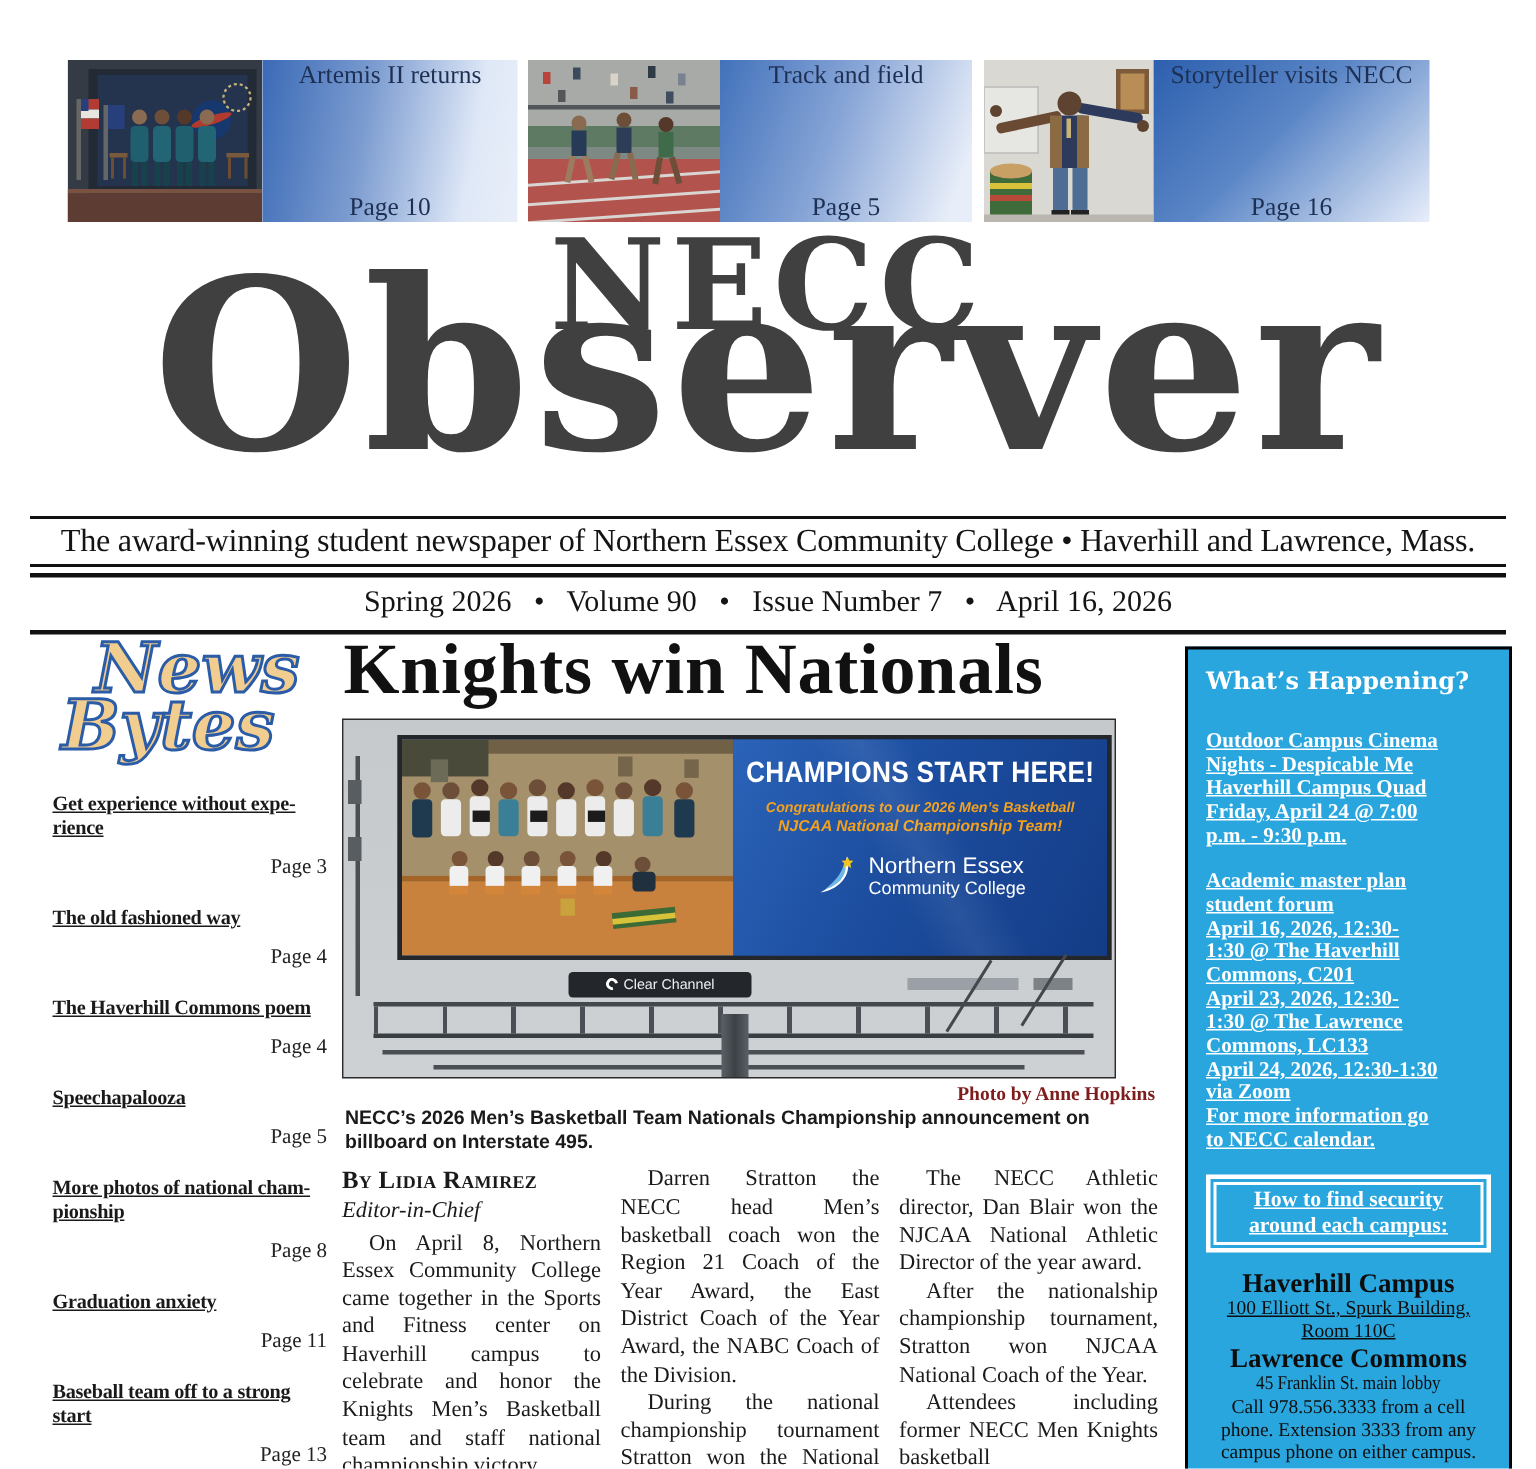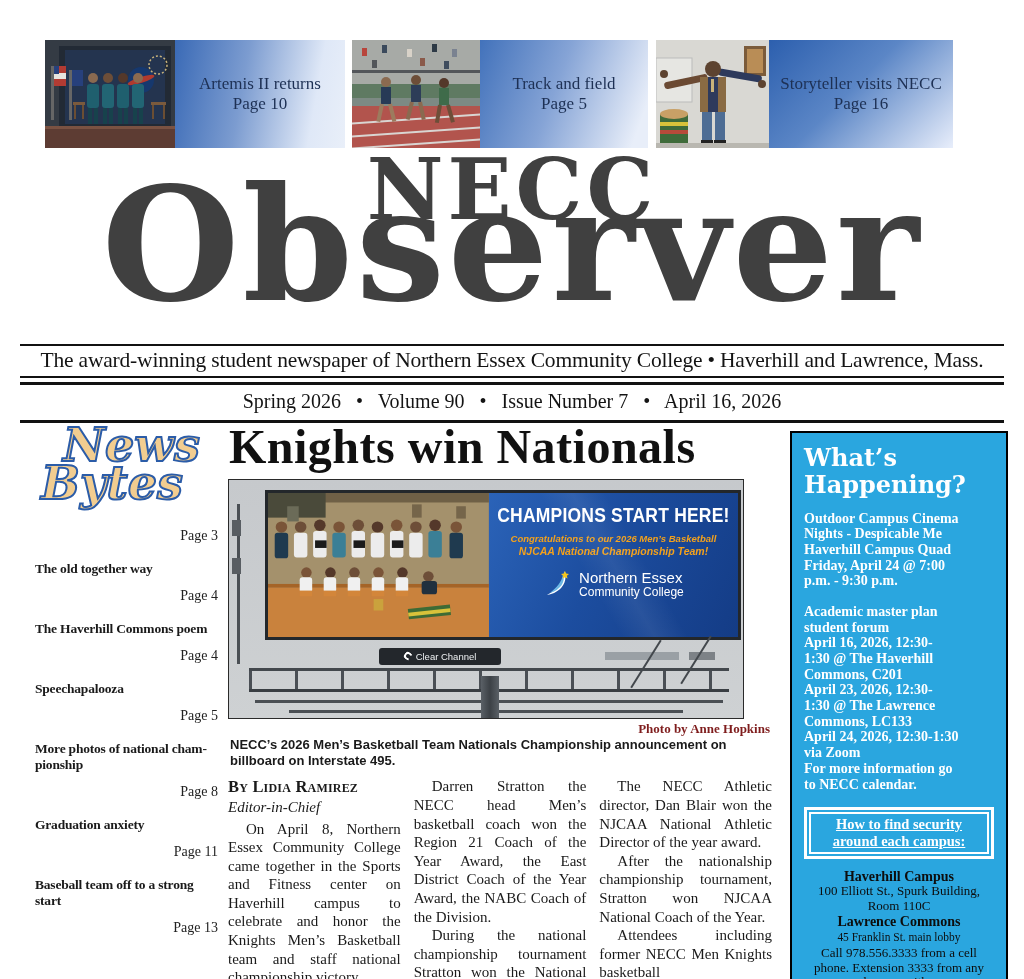--- a/index.html
+++ b/index.html
@@ -4,21 +4,21 @@
 <style>
   * { margin:0; padding:0; box-sizing:border-box; }
   body { background:#fff; font-family:"Liberation Serif", serif; }
   .page { position:relative; width:1024px; height:979px; background:#fff; overflow:hidden; }
 
   
   .banner { display:flex; margin:40px 0 0 45px; height:108px; }
   .bphoto { height:108px; overflow:hidden; }
   .bphoto svg { display:block; width:100%; height:100%; }
   .p1 { width:130px; } .p2 { width:128px; margin-left:7px; } .p3 { width:113px; margin-left:8px; }
-  .bbox { display:flex; flex-direction:column; justify-content:center; align-items:center;
+  .bbox { display:flex; flex-direction:column; justify-content:space-between; align-items:center;
           color:#1d3054; font-size:17px; text-align:center; }
   .g1 { width:170px; background:linear-gradient(100deg,#3a6ab6 0%,#7c9cd0 40%,#dfe8f7 80%,#e9eff9 100%); }
   .g2 { width:168px; background:linear-gradient(110deg,#4272bb 0%,#86a4d6 45%,#e8eef9 92%); }
   .g3 { width:184px; background:linear-gradient(135deg,#2c5fae 0%,#5b86c6 45%,#e8eefb 100%); }
 
   
   .masthead { position:relative; height:192px; margin:4px 35px 0; color:#404040;text-decoration:underline; }
   .mh-top { position:absolute; top:0; left:0; right:0; text-align:center;
             font-family:"DejaVu Serif", serif; font-weight:bold; font-size:84px; line-height:.9;
             letter-spacing:4px; z-index:2; }
@@ -36,21 +36,21 @@
 
   
   .newsbytes { position:absolute; left:35px; top:4px; width:185px; }
   .nb-logo { font-family:"DejaVu Serif", serif; font-style:italic; font-weight:bold;
              color:#f2cd90; -webkit-text-stroke:2px #2b5ca8; line-height:.82; margin-bottom:26px; }
   .nb-l1 { font-size:46px; padding-left:28px; }
   .nb-l2 { font-size:46px; padding-left:6px; }
   .nb-item { margin-bottom:9px; }
   .nb-title { font-weight:bold; font-size:13.5px; line-height:1.18; letter-spacing:-.2px; color:#1a1a1a; }
   .nb-page { text-align:right; font-size:14px; color:#222; margin:11px 2px 17px 0; }
-  .pre { white-space:pre-line; }
+  .pre { white-space:pre-line;text-decoration:underline; }
 
   
   .story { position:absolute; left:228px; top:0; width:544px; }
   .headline { font-weight:bold; font-size:48px; letter-spacing:.5px; line-height:1.02;
               color:#111; margin:0 0 7px 1px; }
 
   .photo-frame { position:relative; width:516px; height:240px; border:1.5px solid #2a2a2a;
                  background:linear-gradient(#c6c9cc,#ced1d3); overflow:hidden; }
   .bb-face { position:absolute; left:36px; top:10px; width:476px; height:150px;
              border:3px solid #23272b; display:flex; background:#1c4fa0; }
@@ -94,28 +94,28 @@
 
   .cols { display:flex; gap:13px; }
   .col { flex:1; font-size:15px; line-height:1.24; color:#1a1a1a; text-align:justify; }
   .col p { margin:0; text-indent:18px; }
   .byline { font-weight:bold; font-variant:small-caps; font-size:16.5px; letter-spacing:.2px; }
   .byline-title { font-style:italic; font-size:15px; margin-bottom:3px; }
 
   
   .happening { position:absolute; left:790px; top:8px; width:218px; background:#2aa6df;
                border:2px solid #000; padding:12px 12px 16px; color:#fff; }
-  .wh-title { font-family:"DejaVu Serif", serif; font-weight:bold; font-size:24px; line-height:1.12;
-              margin-bottom:12px; }
+  .wh-title { font-family:"DejaVu Serif", serif; font-weight:bold; font-size:16px; line-height:1.12;
+              margin-bottom:24px; }
   .evt { font-weight:bold; font-size:14px; line-height:1.12; margin-bottom:15px; }
   .security-outer { border:3px solid #fff; padding:2px; margin:4px 0 10px; }
   .security-inner { border:2px solid #fff; padding:2px 20px; font-weight:bold; font-size:14.5px;
                     text-align:center; text-decoration:underline; line-height:1.15; }
   .campus { color:#0d0d0d; text-align:center; font-size:13px; line-height:1.14; }
-  .c-name { font-weight:bold; font-size:14px; }
+  .c-name { font-weight:bold; font-size:18px; }
   .c-narrow { display:inline-block; transform:scaleX(.88); transform-origin:center; }
   .c-phone { margin-top:1px; }
 </style>
 </head>
 <body>
 
 <div class="page">
 
   <header class="banner">
     <div class="bphoto p1">
@@ -247,24 +247,26 @@
   <div class="rule r4"></div>
 
   <div class="content">
 
     <aside class="newsbytes">
       <div class="nb-logo">
         <div class="nb-l1">News</div>
         <div class="nb-l2">Bytes</div>
       </div>
       <div class="nb-item">
+        <div class="nb-title pre">Get experience without expe-
+rience</div>
         <div class="nb-page">Page 3</div>
       </div>
       <div class="nb-item">
-        <div class="nb-title pre">The old together way</div>
+        <div class="nb-title pre">The old fashioned way</div>
         <div class="nb-page">Page 4</div>
       </div>
       <div class="nb-item">
         <div class="nb-title pre">The Haverhill Commons poem</div>
         <div class="nb-page">Page 4</div>
       </div>
       <div class="nb-item">
         <div class="nb-title pre">Speechapalooza</div>
         <div class="nb-page">Page 5</div>
       </div>

